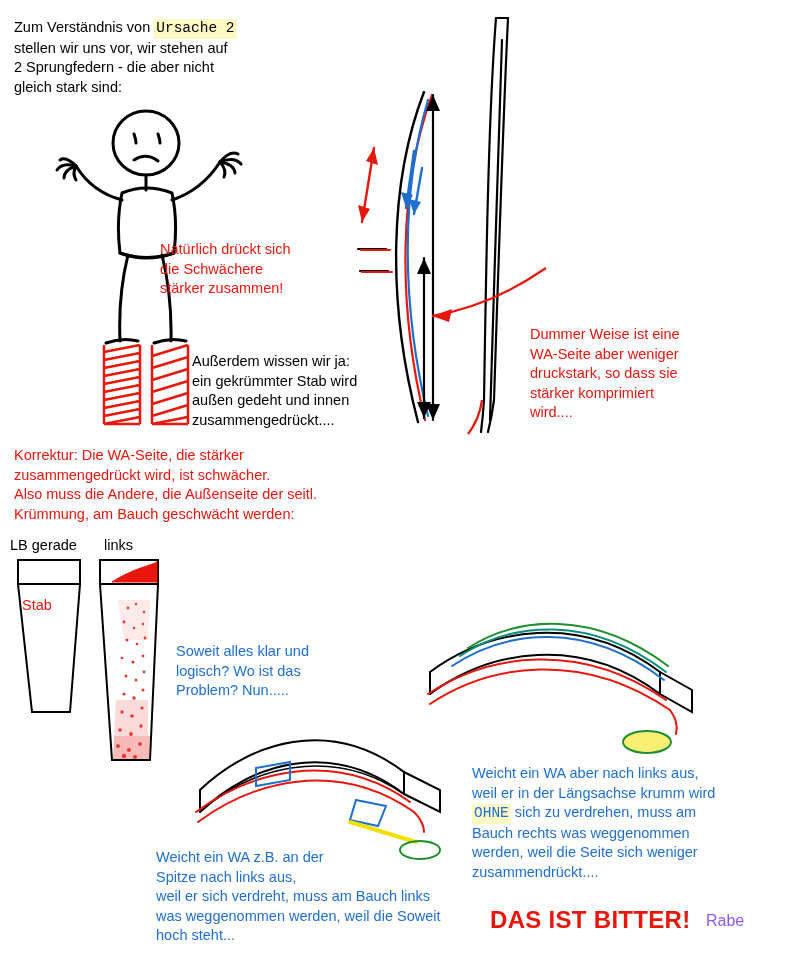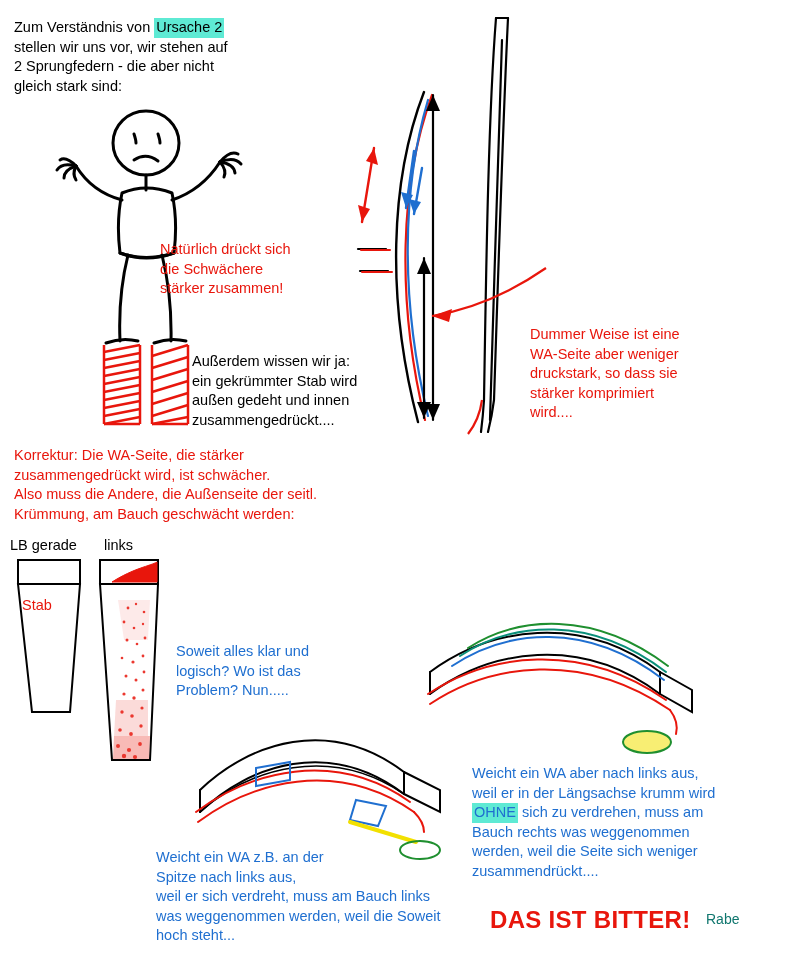--- a/index.html
+++ b/index.html
@@ -21,32 +21,33 @@
     position: absolute;
     font-family: "Liberation Sans", sans-serif;
     font-size: 14.5px;
     line-height: 1.35;
     white-space: pre-line;
   }
   .black { color: #000000; }
   .red   { color: #e8160c; }
   .blue  { color: #1f6fd0; }
   .hl {
-    background: #5eead4;
+    background: #fef9c3;
     padding: 0 2px;
+    font-family: Liberation Mono, monospace;
   }
   .bitter {
     font-weight: bold;
     font-size: 24px;
     color: #e8160c;
     letter-spacing: 0.3px;
   }
   .rabe {
-    font-size: 14px;
-    color: #0f766e;
+    font-size: 16px;
+    color: #8b5cf6;
   }
   svg.layer {
     position: absolute;
     left: 0;
     top: 0;
     width: 800px;
     height: 953px;
     pointer-events: none;
   }
   .inline-hl { display: inline-block; }

